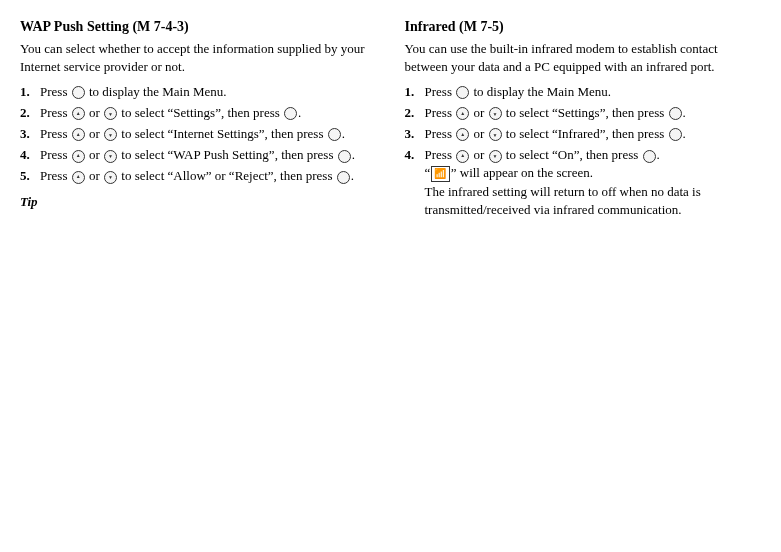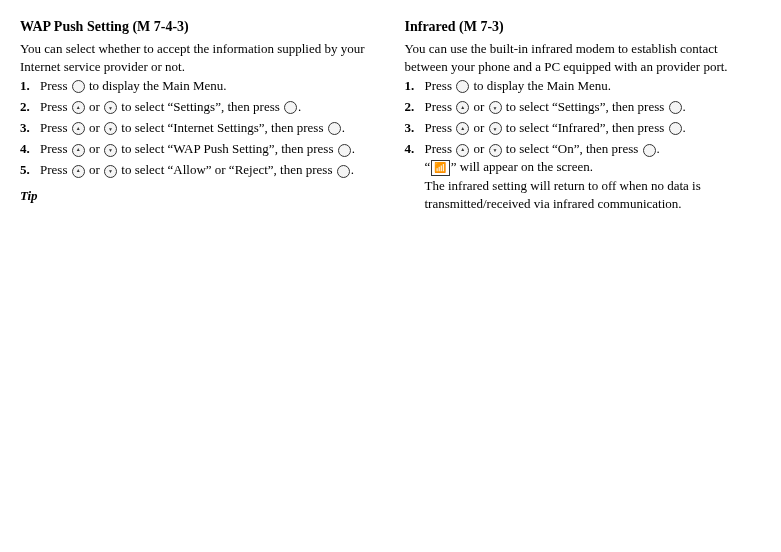--- a/index.html
+++ b/index.html
@@ -34,20 +34,21 @@
 
     .section-title {
       font-size: 14px;
       font-weight: bold;
       margin-bottom: 4px;
       line-height: 1.3;
     }
 
     .section-intro {
       font-size: 13px;
+      margin-bottom: 6px;
       line-height: 1.4;
     }
 
     .numbered-list {
       list-style: none;
       padding: 0;
       margin: 0 0 8px 0;
     }
 
     .numbered-list li {
@@ -203,22 +204,22 @@
           </span>
         </li>
       </ol>
 
       <div class="tip-section">
         <div class="tip-title">Tip</div>
       </div>
     </div>
 
     <div class="column">
-      <div class="section-title">Infrared (M 7-3)</div>
-      <div class="section-intro">You can use the built-in infrared modem to establish contact between your phone and a PC equipped with an provider port.</div>
+      <div class="section-title">Infrared (M 7-5)</div>
+      <div class="section-intro">You can use the built-in infrared modem to establish contact between your data and a PC equipped with an infrared port.</div>
 
       <ol class="numbered-list">
 
         <li>
           <span class="list-num">1.</span>
           <span class="list-content">
             Press <span class="icon-circle"></span> to display the Main Menu.
           </span>
         </li>
 

